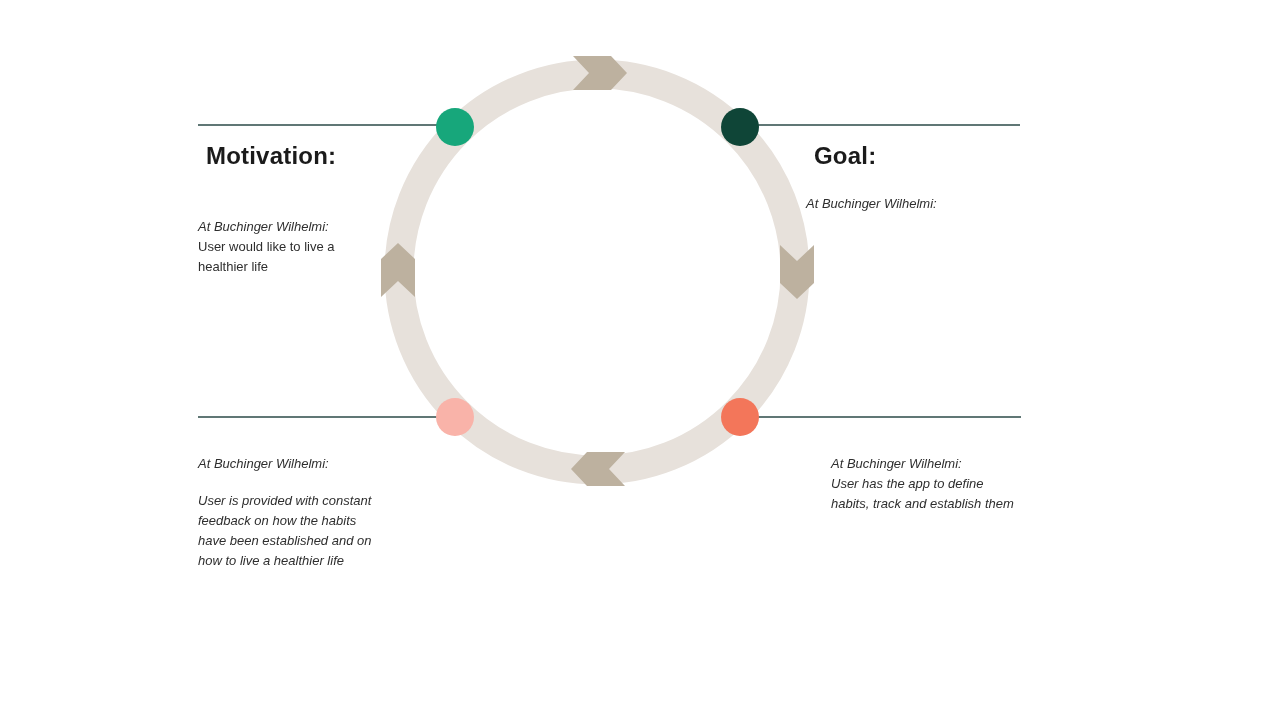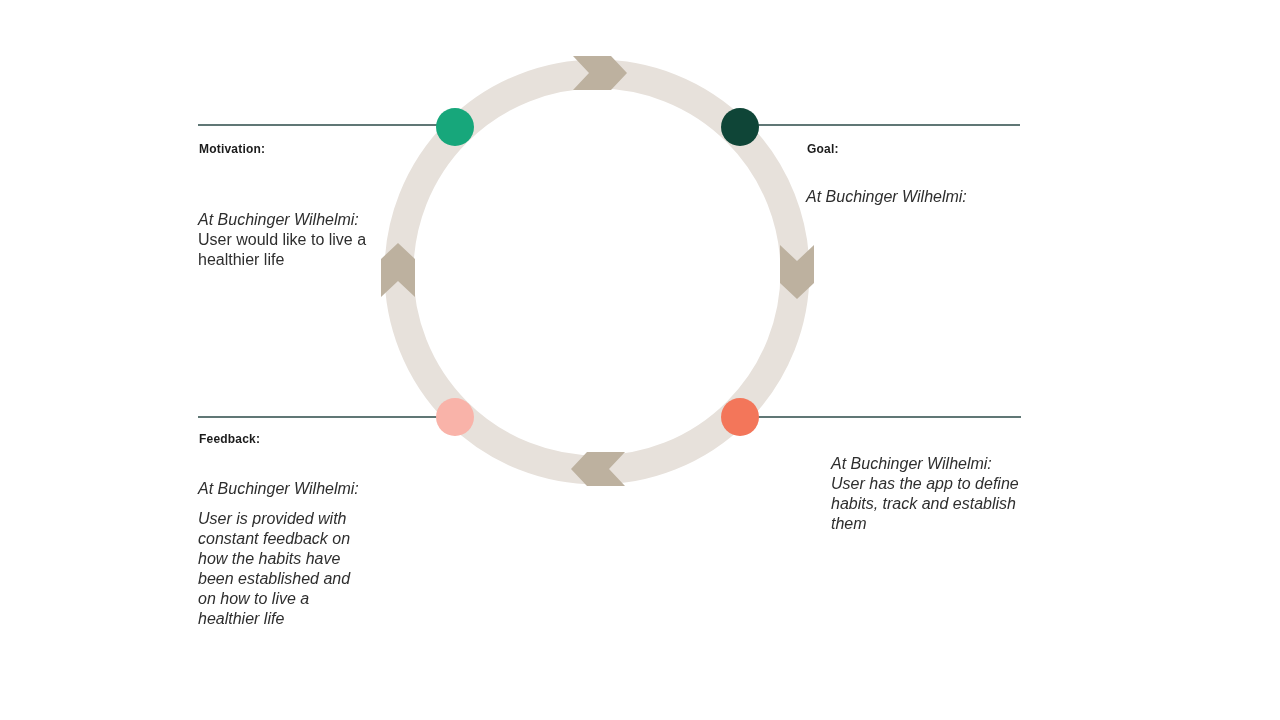--- a/index.html
+++ b/index.html
@@ -13,34 +13,34 @@
   .ring { fill: none; stroke: var(--ring); stroke-width: 29px; }
   .arrow { fill: var(--arrow); }
   .connector { stroke: var(--connector-line); stroke-width: 1.6px; }
   .dot-motivation { fill: var(--dot-motivation); }
   .dot-goal { fill: var(--dot-goal); }
   .dot-feedback { fill: var(--dot-feedback); }
   .dot-action { fill: var(--dot-action); }
 
   .section { position: absolute; }
   .section h2 {
-    margin: 1px; font-size: 12px; line-height: 24px; font-weight: 700;
+    margin: 8px; font-size: 24px; line-height: 24px; font-weight: 700;
     color: var(--heading-text); letter-spacing: 0.2px;
   }
-  .section p { margin: 0; font-size: 16px; line-height: 20px; color: var(--body-text); }
+  .section p { margin: 0; font-size: 13px; line-height: 20px; color: var(--body-text); }
   .context { font-style: italic; }
   .italic-body .body-text { font-style: italic; }
 
   .section-motivation { left: 198px; top: 136px; width: 180px; }
   .section-motivation .context { margin-top: 49px; }
   .section-goal { left: 806px; top: 136px; width: 190px; }
   .section-goal .context { margin-top: 26px; }
   .section-feedback { left: 198px; top: 426px; width: 174px; }
   .section-feedback .context { margin-top: 28px; }
-  .section-feedback .body-text { margin-top: 10px; }
+  .section-feedback .body-text { margin-top: 17px; }
   .section-action { left: 831px; top: 426px; width: 190px; }
   .section-action .context { margin-top: 28px; }
 </style>
 </head>
 <body>
 
 <svg class="diagram-svg" width="1280" height="720" viewBox="0 0 1280 720">
   <circle class="ring" cx="597" cy="272" r="198"></circle>
 
   <polygon class="arrow" points="573,56 611,56 627,73 611,90 573,90 589,73"></polygon>
@@ -64,21 +64,20 @@
   <p class="context">At Buchinger Wilhelmi:</p>
   <p class="body-text">User would like to live a healthier life</p>
 </section>
 
 <section class="section section-goal">
   <h2>Goal:</h2>
   <p class="context">At Buchinger Wilhelmi:</p>
 </section>
 
 <section class="section section-feedback italic-body">
-  <h2>Feedback:</h2>
   <p class="context">At Buchinger Wilhelmi:</p>
   <p class="body-text">User is provided with constant feedback on how the habits have been established and on how to live a healthier life</p>
 </section>
 
 <section class="section section-action italic-body">
   <p class="context">At Buchinger Wilhelmi:</p>
   <p class="body-text">User has the app to define habits, track and establish them</p>
 </section>
 
 </body></html>

